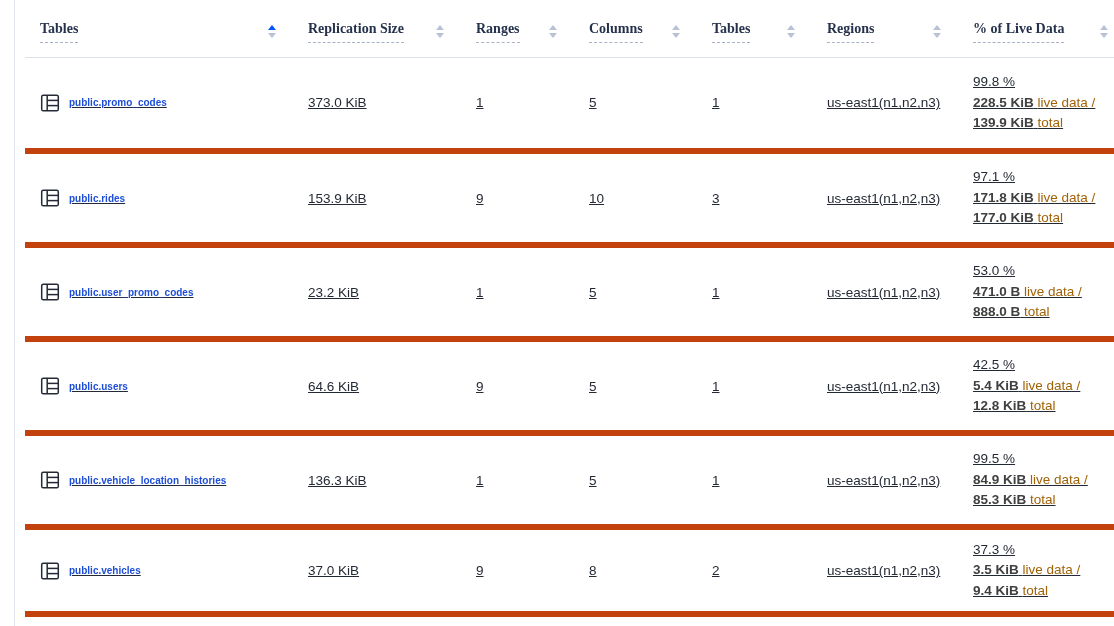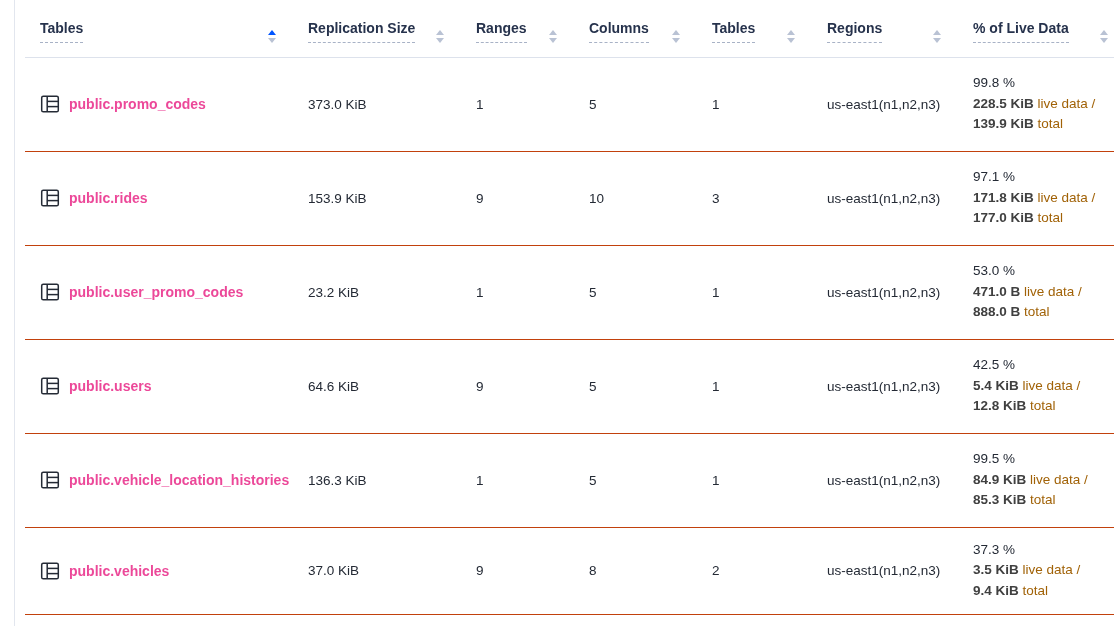--- a/index.html
+++ b/index.html
@@ -28,23 +28,24 @@
     padding: 6px 0 0 0;
     border-bottom: 1px solid #dde2ec;
     text-align: left;
     vertical-align: middle;
     font-size: 14px;
     font-weight: 600;
     color: #26324c;
   }
   .th-inner {
     display: flex;
-    align-items: flex-end;
+    align-items: flex-start;
     justify-content: space-between;
     cursor: pointer;
+    font-family: Liberation Serif, serif;
   }
   th.first .th-inner { padding-left: 15px; }
   .th-label {
     display: inline-block;
     border-bottom: 1px dashed #a8b2c6;
     padding-bottom: 5px;
     line-height: 17px;
     white-space: nowrap;
   }
   .sort {
@@ -59,35 +60,36 @@
     width: 0; height: 0;
     border-left: 4.5px solid transparent;
     border-right: 4.5px solid transparent;
   }
   .sort .tri-up   { border-bottom: 5.5px solid #b9c2d4; margin-bottom: 3px; }
   .sort .tri-down { border-top: 5.5px solid #b9c2d4; }
   .sort.sorted-asc .tri-up { border-bottom-color: #0055ff; }
   
   tbody td {
     height: 94px;
-    border-bottom: 1px solid #c2410c;
+    border-bottom: 6px solid #c2410c;
     vertical-align: middle;
     font-size: 13.5px;
     color: #242a35;
     padding: 0;
     white-space: nowrap;
+    text-decoration: underline;
   }
   tbody tr:last-child td { height: 87px; }
   td.name-cell { padding-left: 15px; }
   .name-wrap { display: flex; align-items: center; gap: 9px; }
   .table-icon { display: inline-flex; flex: 0 0 auto; }
   .tname {
-    font-size: 14px;
+    font-size: 10px;
     font-weight: 600;
-    color: #ec4899;
+    color: #1d4ed8;
     cursor: pointer;
   }
   td.live-cell { line-height: 20.5px; }
   .live-line b, .b { font-weight: 700; color: #404040; }
   .muted { color: #a16207; font-weight: 400; }
 </style>
 </head>
 <body>
 
 <div class="table-container">

